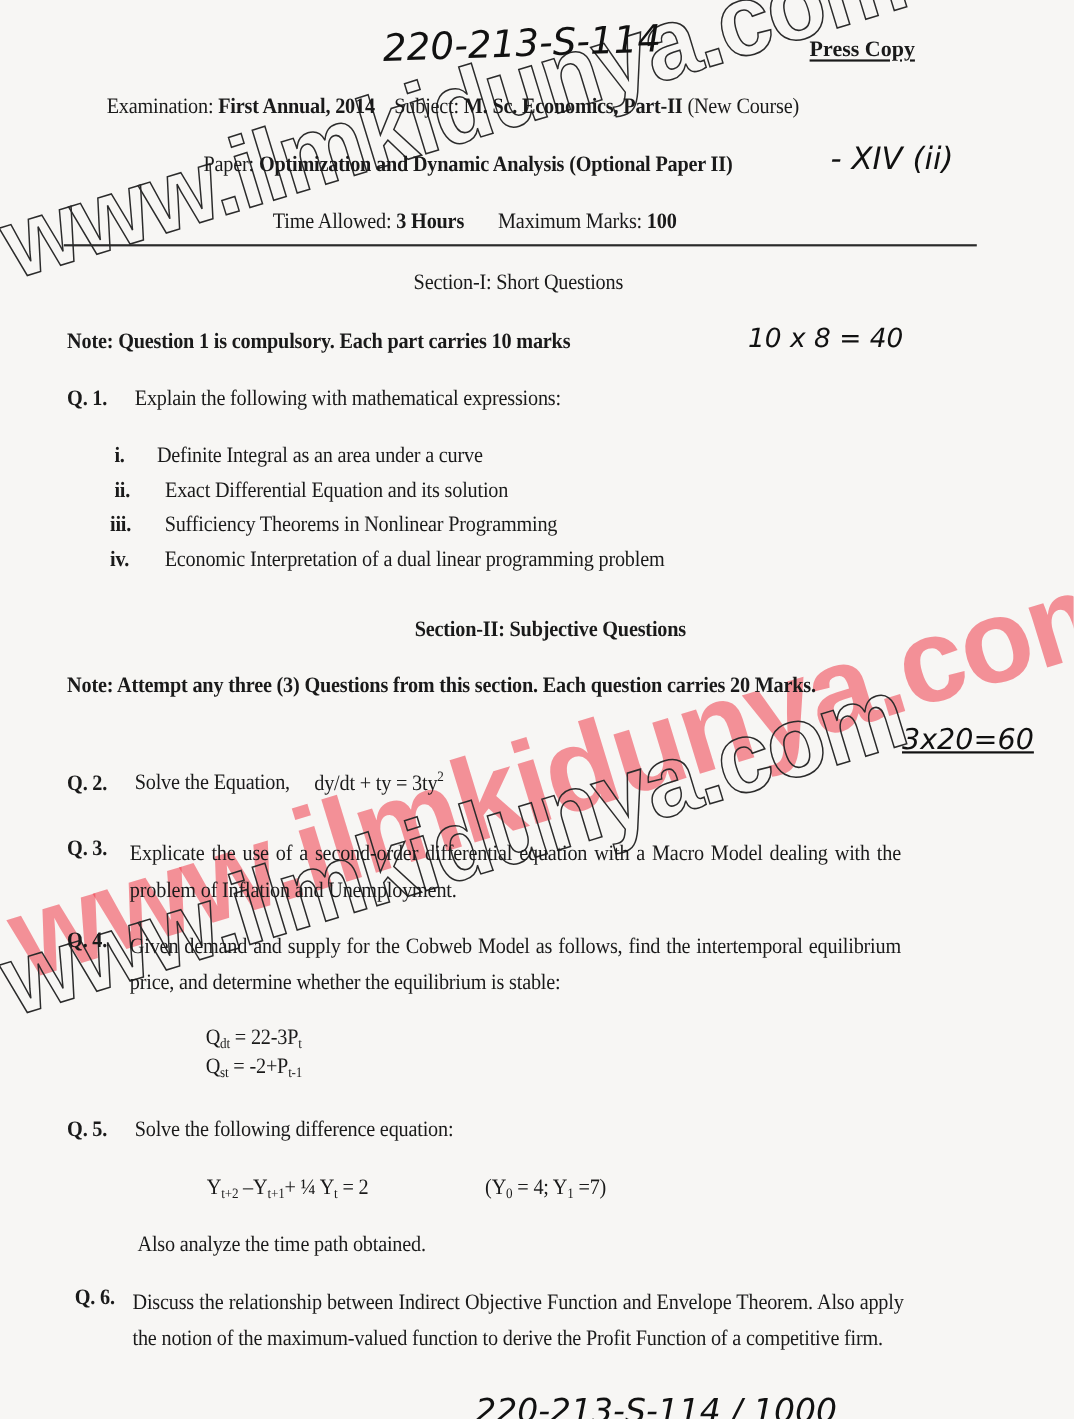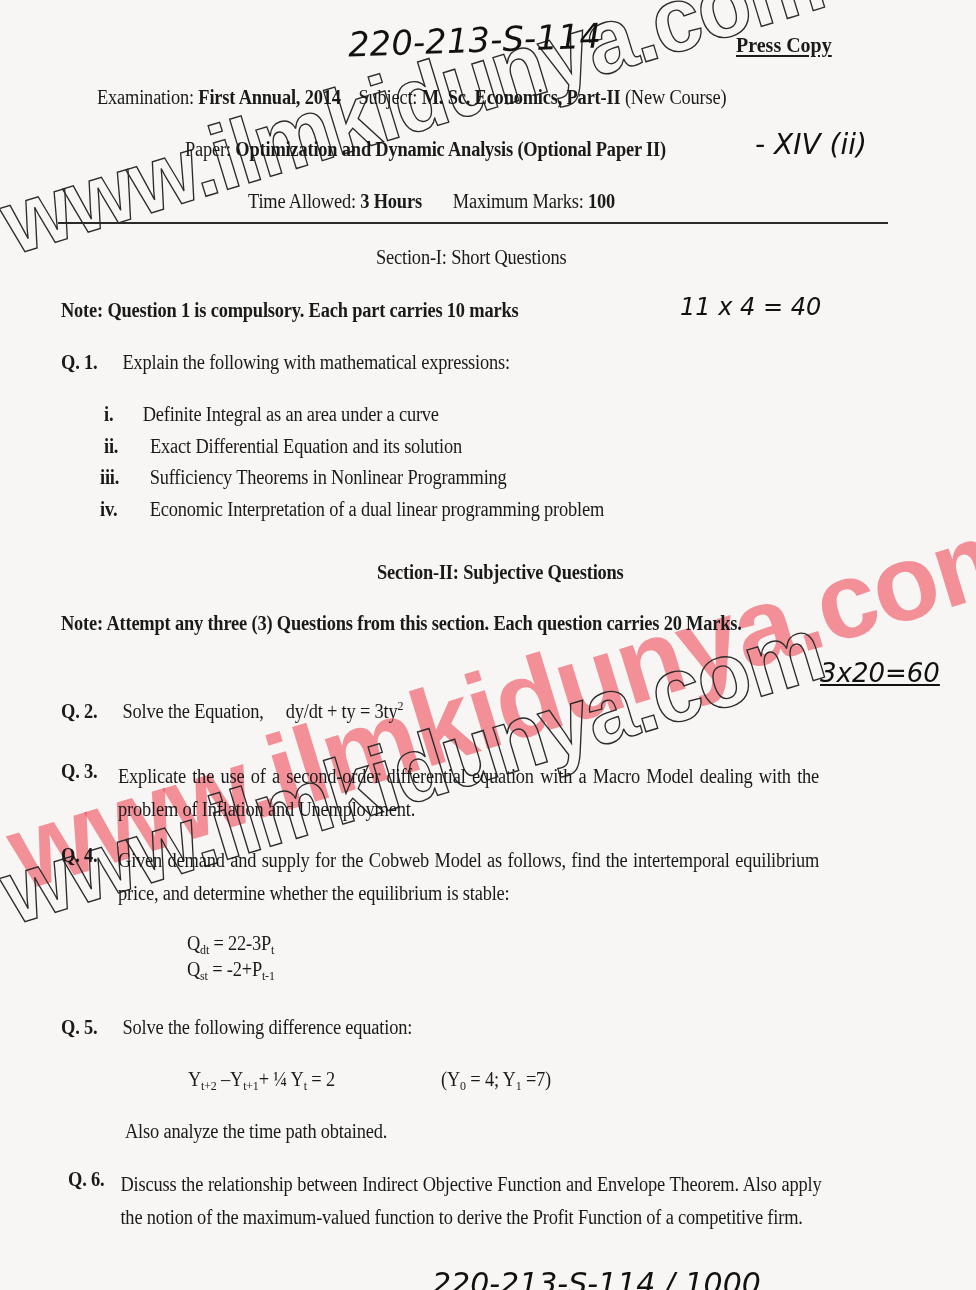--- a/index.html
+++ b/index.html
@@ -63,21 +63,21 @@
     <span class="b">3 Hours</span>
     &nbsp;&nbsp;&nbsp;&nbsp;&nbsp;
     <span>Maximum Marks:</span>
     <span class="b">100</span>
   </div>
 
   <div class="rule"></div>
 
   <div class="abs t" style="left:376px; top:246px;">Section-I: Short Questions</div>
   <div class="abs t b" style="left:61px; top:299px;">Note: Question 1 is compulsory. Each part carries 10 marks</div>
-  <div class="abs hand" style="left:680px; top:293px; font-size:24px;">11 x 4 = 40</div>
+  <div class="abs hand" style="left:680px; top:293px; font-size:24px;">10 x 8 = 40</div>
 
   <div class="abs t" style="left:61px; top:351px;">
     <span class="qnum b">Q. 1.</span>
     <span>Explain the following with mathematical expressions:</span>
   </div>
 
   <div class="abs t" style="left:104px; top:403px;">
     <span class="roman b" style="width:42px;">i.</span><span>Definite Integral as an area under a curve</span>
   </div>
   <div class="abs t" style="left:104px; top:435px;">

